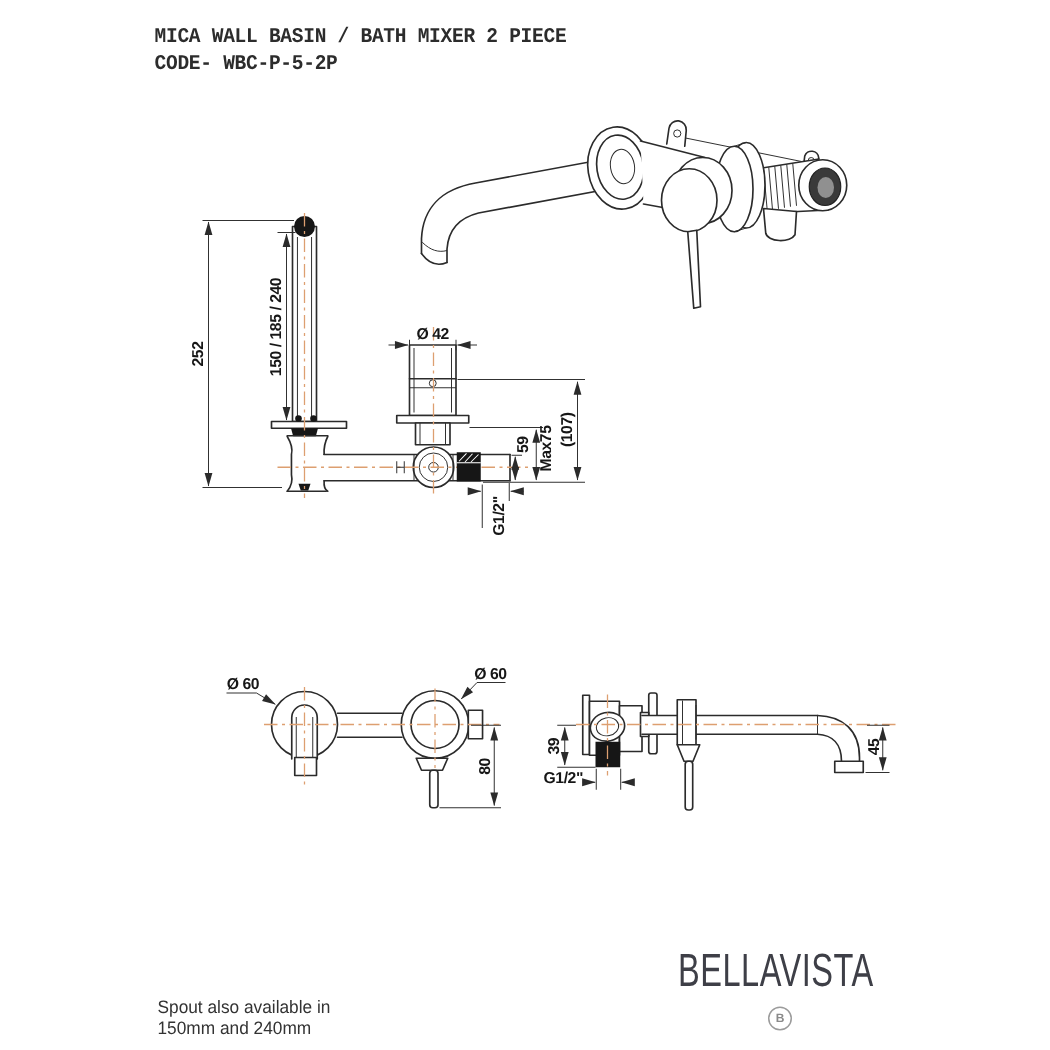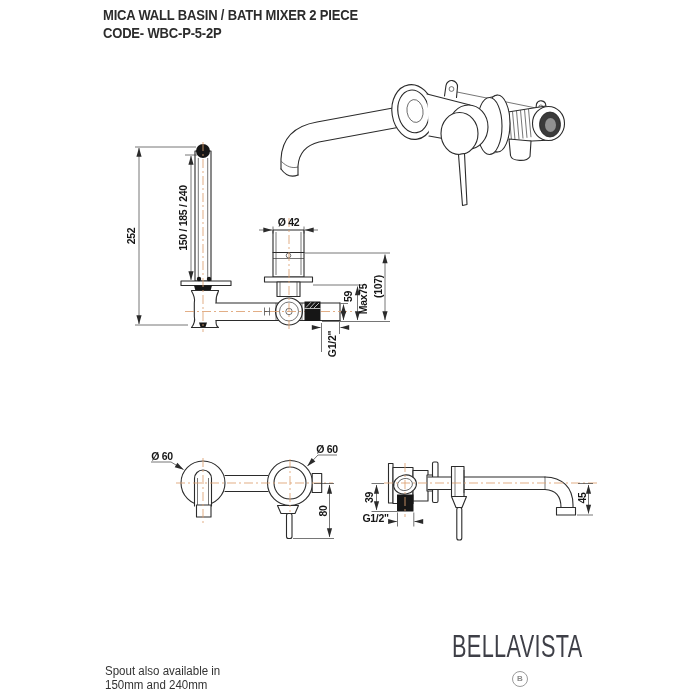--- a/index.html
+++ b/index.html
@@ -1,18 +1,18 @@
 <!DOCTYPE html>
 <html><head>
 <meta charset="utf-8">
 <style>
   html,body{margin:0;padding:0;background:#ffffff;}
   .page{position:relative;width:700px;height:700px;background:#ffffff;overflow:hidden;
         font-family:"Liberation Sans", sans-serif;}
-  .title-block{position:absolute;left:103px;top:7px;color:#2c2c2c;}
+  .title-block{position:absolute;left:103px;top:17px;color:#2c2c2c;font-family:Liberation Mono, monospace;}
   .title-line1{font-size:14px;font-weight:700;letter-spacing:-0.2px;transform:scaleX(0.93);transform-origin:left top;white-space:nowrap;}
   .title-line2{font-size:14px;font-weight:700;letter-spacing:-0.2px;transform:scaleX(0.93);transform-origin:left top;white-space:nowrap;margin-top:2px;}
   .drawing{position:absolute;left:0;top:0;}
   .logo{position:absolute;left:452px;top:629px;font-size:31px;color:#3e3f47;
         letter-spacing:0.5px;transform:scaleX(0.70);transform-origin:left top;white-space:nowrap;font-weight:400;}
   .reg-mark{position:absolute;left:512px;top:671px;width:14px;height:14px;border:1px solid #9b9b9b;
         border-radius:50%;color:#8a8a8a;font-size:8px;line-height:14px;text-align:center;font-weight:700;}
   .note{position:absolute;left:105px;top:664px;font-size:12px;color:#333;line-height:14px;
         transform:scaleX(0.96);transform-origin:left top;}
   

